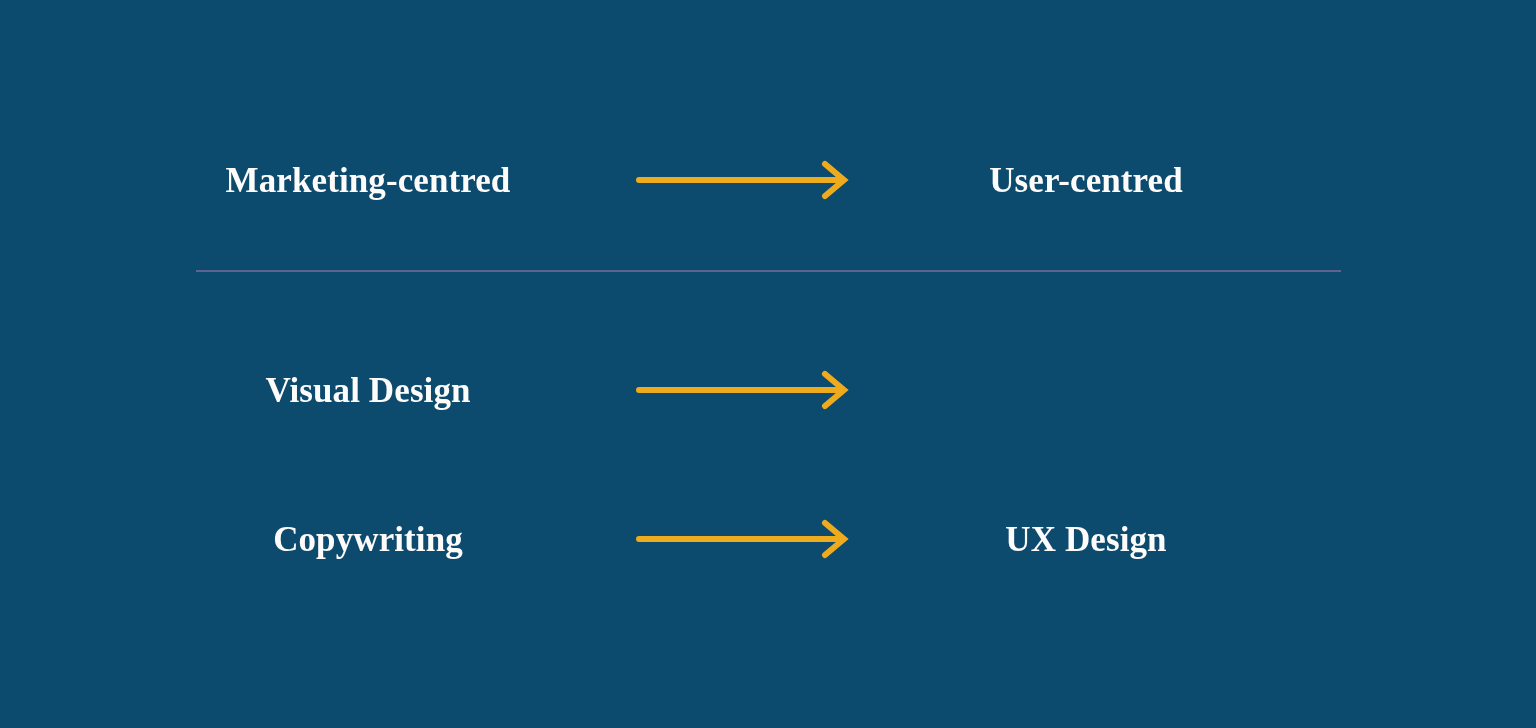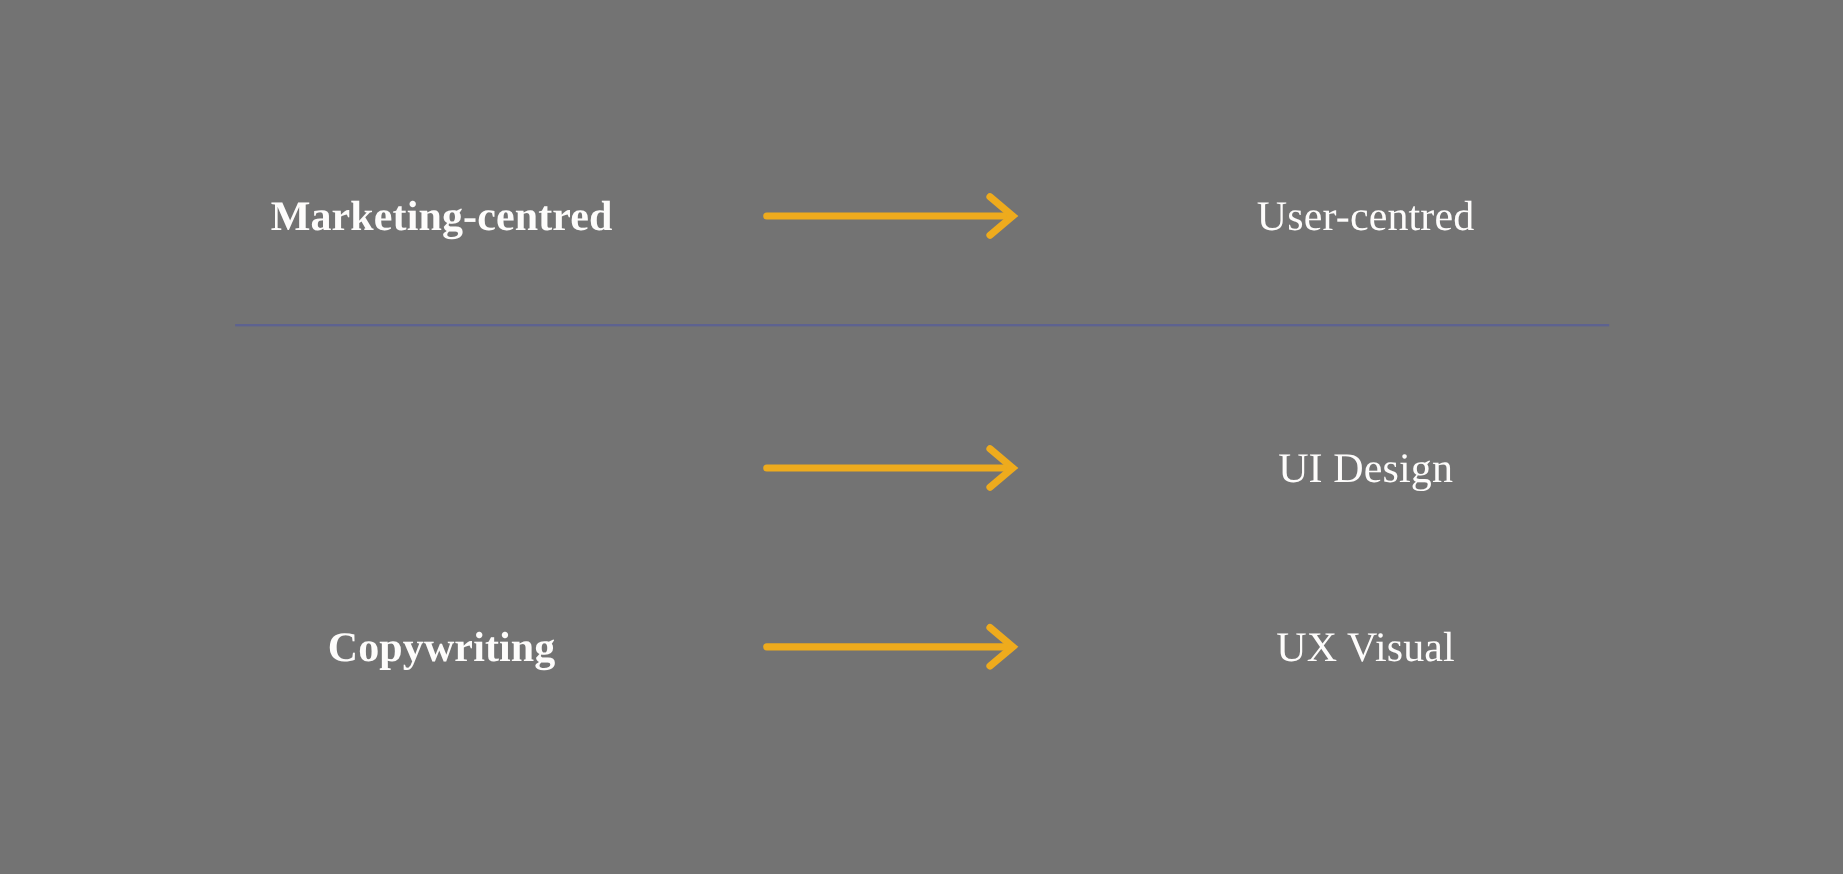--- a/index.html
+++ b/index.html
@@ -11,21 +11,21 @@
     height: 728px;
     background: #161342;
     font-family: "Liberation Serif", "DejaVu Serif", serif;
     overflow: hidden;
   }
 
   .slide {
     position: relative;
     width: 1536px;
     height: 728px;
-    background: #737373;
+    background: #0c4a6e;
   }
 
   
   .compare-block {
     position: absolute;
     left: 0;
     top: 0;
     width: 1536px;
     height: 728px;
   }
@@ -48,25 +48,25 @@
     text-align: center;
     color: #fdfcfb;
     font-weight: bold;
     font-size: 35px;
     line-height: 49px;
     letter-spacing: 0.1px;
   }
 
   .cell-right {
     position: absolute;
-    left: 918px;
+    left: 866px;
     width: 440px;
     text-align: center;
     color: #fdfcfb;
-    font-weight: normal;
+    font-weight: bold;
     font-size: 35px;
     line-height: 49px;
     letter-spacing: 0.1px;
   }
 
   .cell-mid {
     position: absolute;
     left: 628px;
     width: 232px;
     display: flex;
@@ -112,44 +112,44 @@
       </div>
 
       <div class="cell-right">
         <span class="line1">User-centred</span>
       </div>
     </div>
 
     <div class="divider"></div>
 
     <div class="row row-2">
+      <div class="cell-left">
+        <span class="line1">Visual Design</span>
+      </div>
 
       <div class="cell-mid">
         <svg class="arrow-svg" viewBox="0 0 226 48">
           <line x1="8" y1="24" x2="208" y2="24" stroke="#eeab1d" stroke-width="6" stroke-linecap="round"></line>
           <polyline points="194,8 213,24 194,40" fill="none" stroke="#eeab1d" stroke-width="6" stroke-linecap="round" stroke-linejoin="miter"></polyline>
         </svg>
       </div>
 
-      <div class="cell-right">
-        <span class="line1">UI Design</span>
-      </div>
     </div>
 
     <div class="row row-3">
       <div class="cell-left">
         <span class="line1">Copywriting</span>
       </div>
 
       <div class="cell-mid">
         <svg class="arrow-svg" viewBox="0 0 226 48">
           <line x1="8" y1="24" x2="208" y2="24" stroke="#eeab1d" stroke-width="6" stroke-linecap="round"></line>
           <polyline points="194,8 213,24 194,40" fill="none" stroke="#eeab1d" stroke-width="6" stroke-linecap="round" stroke-linejoin="miter"></polyline>
         </svg>
       </div>
 
       <div class="cell-right">
-        <span class="line1">UX Visual</span>
+        <span class="line1">UX Design</span>
       </div>
     </div>
 
   </div>
 </div>
 
 </body></html>

